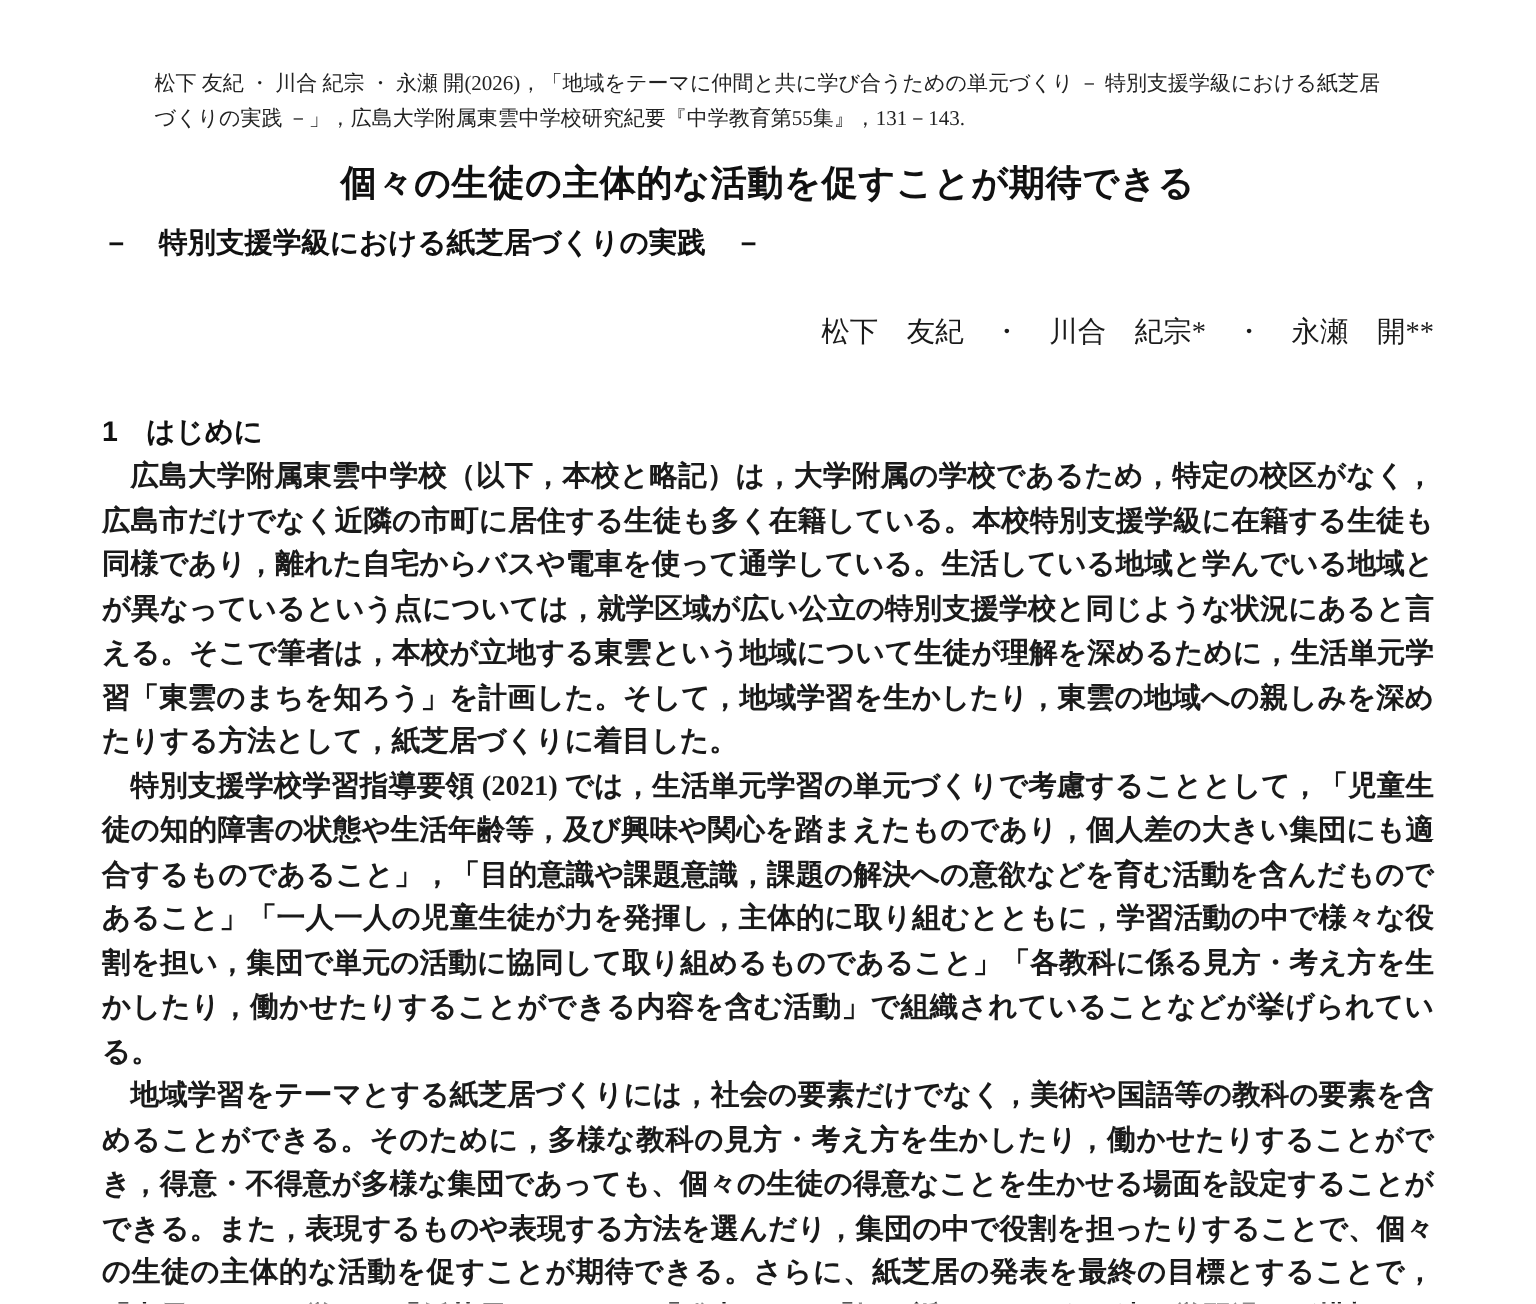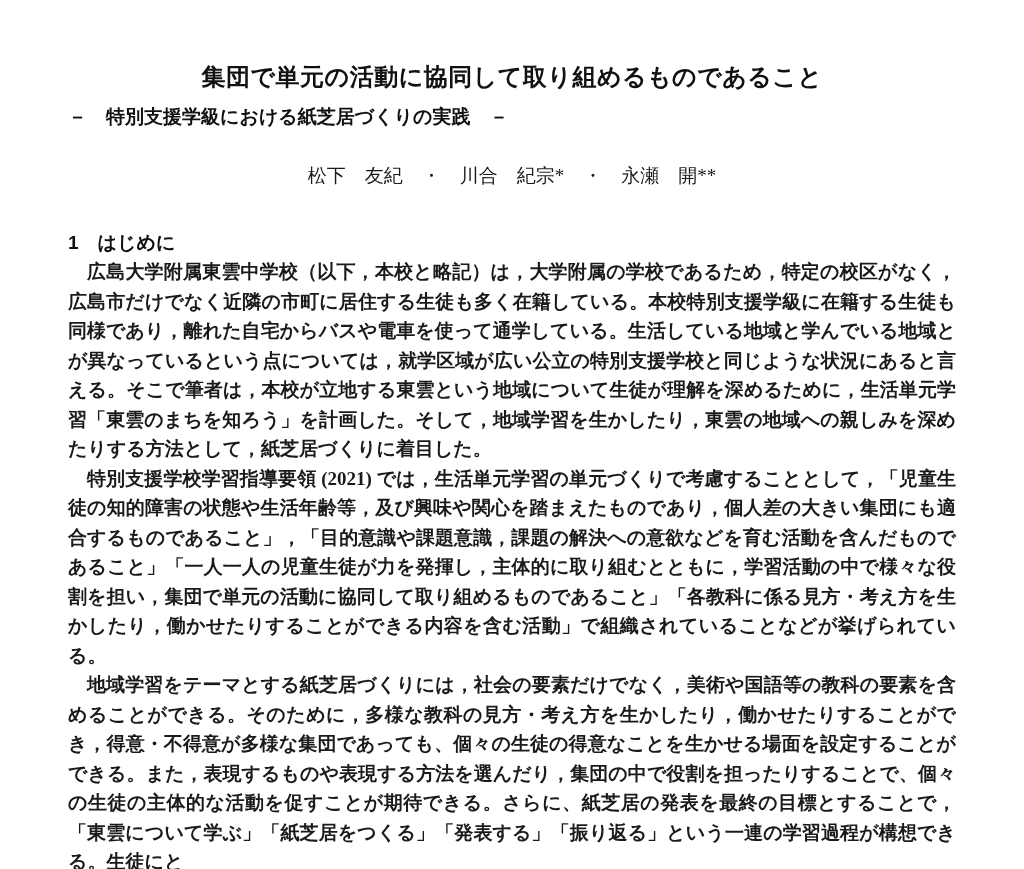--- a/index.html
+++ b/index.html
@@ -44,21 +44,21 @@
     font-size: 19px;
     line-height: 24px;
     text-align: left;
     margin: 12px 0 0 0;
     color: #111111;
   }
   .authors {
     font-family: "Liberation Serif", "DejaVu Serif", serif;
     font-size: 19px;
     line-height: 26px;
-    text-align: center;
+    text-align: right;
     margin: 34px 0 0 0;
     color: #1a1a1a;
   }
   .section-heading {
     font-family: "Liberation Sans", "DejaVu Sans", sans-serif;
     font-weight: 700;
     font-size: 19px;
     line-height: 24px;
     margin: 42px 0 0 0;
     color: #111111;
@@ -75,22 +75,23 @@
     font-weight: bold;
   }
   .body-para.first {
     margin-top: 2px;
   }
 </style>
 </head>
 <body>
 
 <div class="page">
+  <p class="citation">松下 友紀 ・ 川合 紀宗 ・ 永瀬 開(2026)，「地域をテーマに仲間と共に学び合うための単元づくり － 特別支援学級における紙芝居づくりの実践 －」，広島大学附属東雲中学校研究紀要『中学教育第55集』，131－143.</p>
 
-  <h1 class="title">集団で単元の活動に協同して取り組めるものであること</h1>
+  <h1 class="title">個々の生徒の主体的な活動を促すことが期待できる</h1>
 
   <h2 class="subtitle">－　特別支援学級における紙芝居づくりの実践　－</h2>
 
   <p class="authors">松下　友紀　・　川合　紀宗*　・　永瀬　開**</p>
 
   <h3 class="section-heading">1　はじめに</h3>
 
   <p class="body-para first">広島大学附属東雲中学校（以下，本校と略記）は，大学附属の学校であるため，特定の校区がなく，広島市だけでなく近隣の市町に居住する生徒も多く在籍している。本校特別支援学級に在籍する生徒も同様であり，離れた自宅からバスや電車を使って通学している。生活している地域と学んでいる地域とが異なっているという点については，就学区域が広い公立の特別支援学校と同じような状況にあると言える。そこで筆者は，本校が立地する東雲という地域について生徒が理解を深めるために，生活単元学習「東雲のまちを知ろう」を計画した。そして，地域学習を生かしたり，東雲の地域への親しみを深めたりする方法として，紙芝居づくりに着目した。</p>
 
   <p class="body-para">特別支援学校学習指導要領 (2021) では，生活単元学習の単元づくりで考慮することとして，「児童生徒の知的障害の状態や生活年齢等，及び興味や関心を踏まえたものであり，個人差の大きい集団にも適合するものであること」，「目的意識や課題意識，課題の解決への意欲などを育む活動を含んだものであること」「一人一人の児童生徒が力を発揮し，主体的に取り組むとともに，学習活動の中で様々な役割を担い，集団で単元の活動に協同して取り組めるものであること」「各教科に係る見方・考え方を生かしたり，働かせたりすることができる内容を含む活動」で組織されていることなどが挙げられている。</p>

